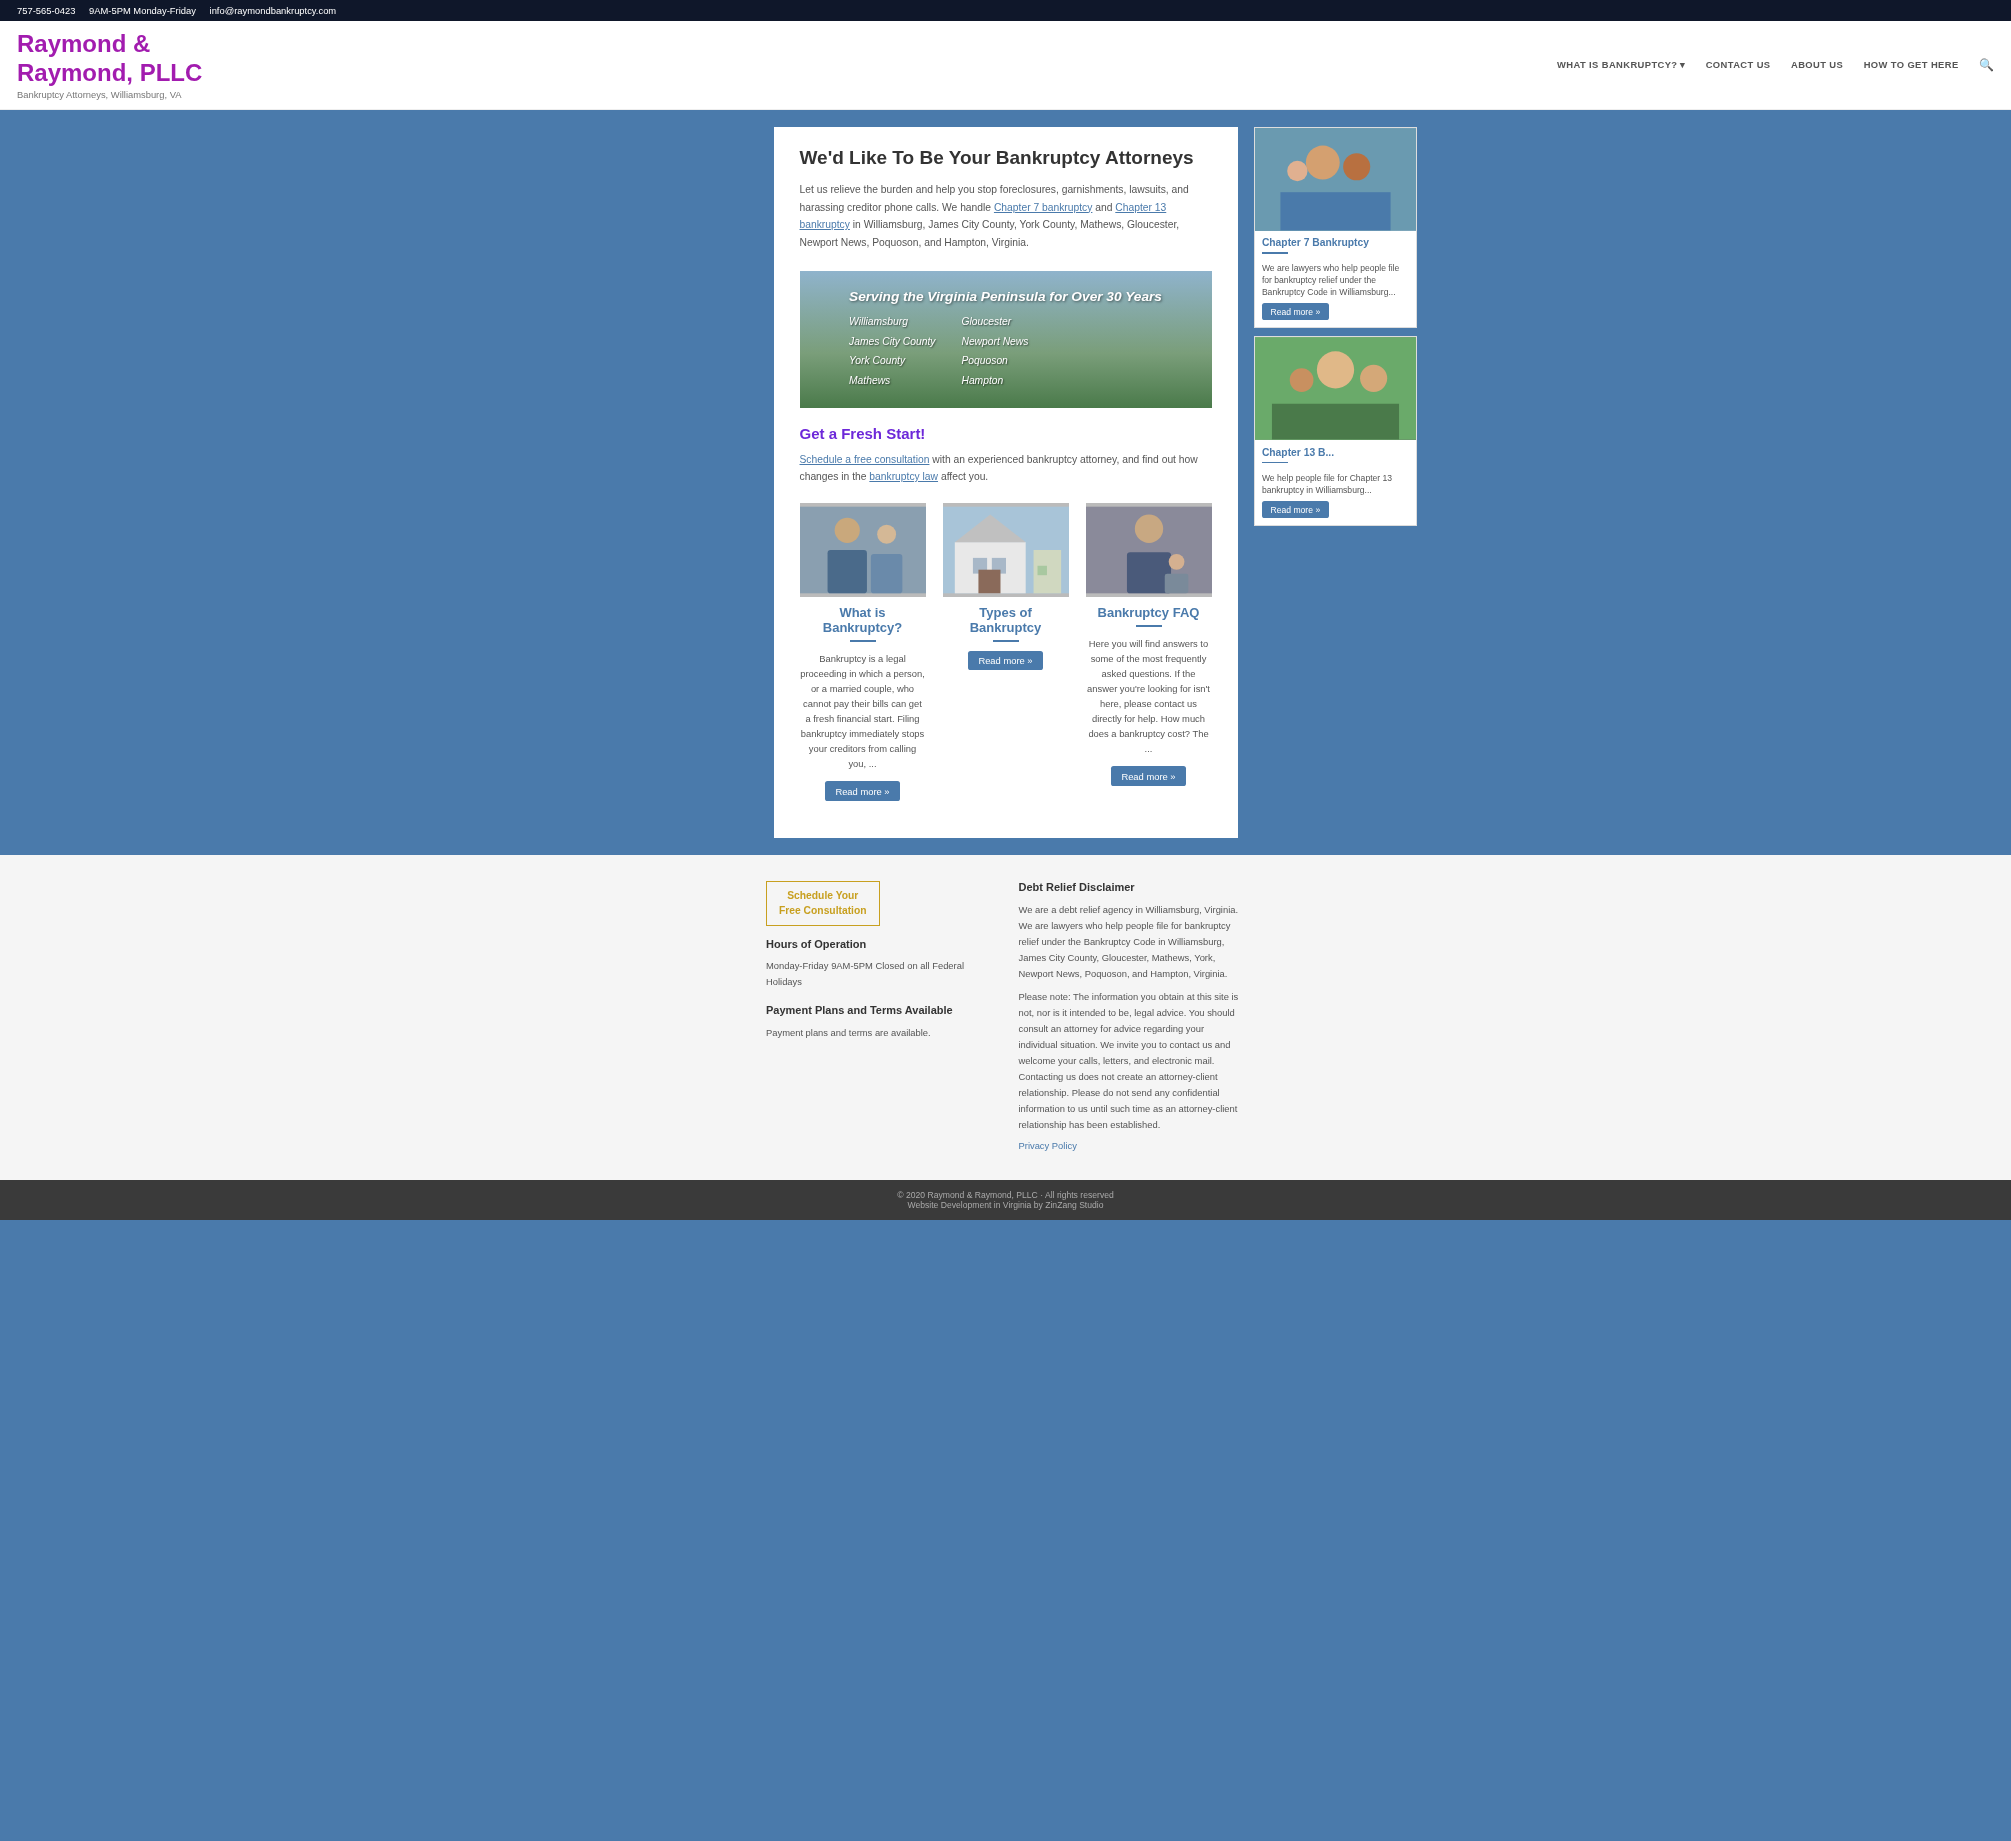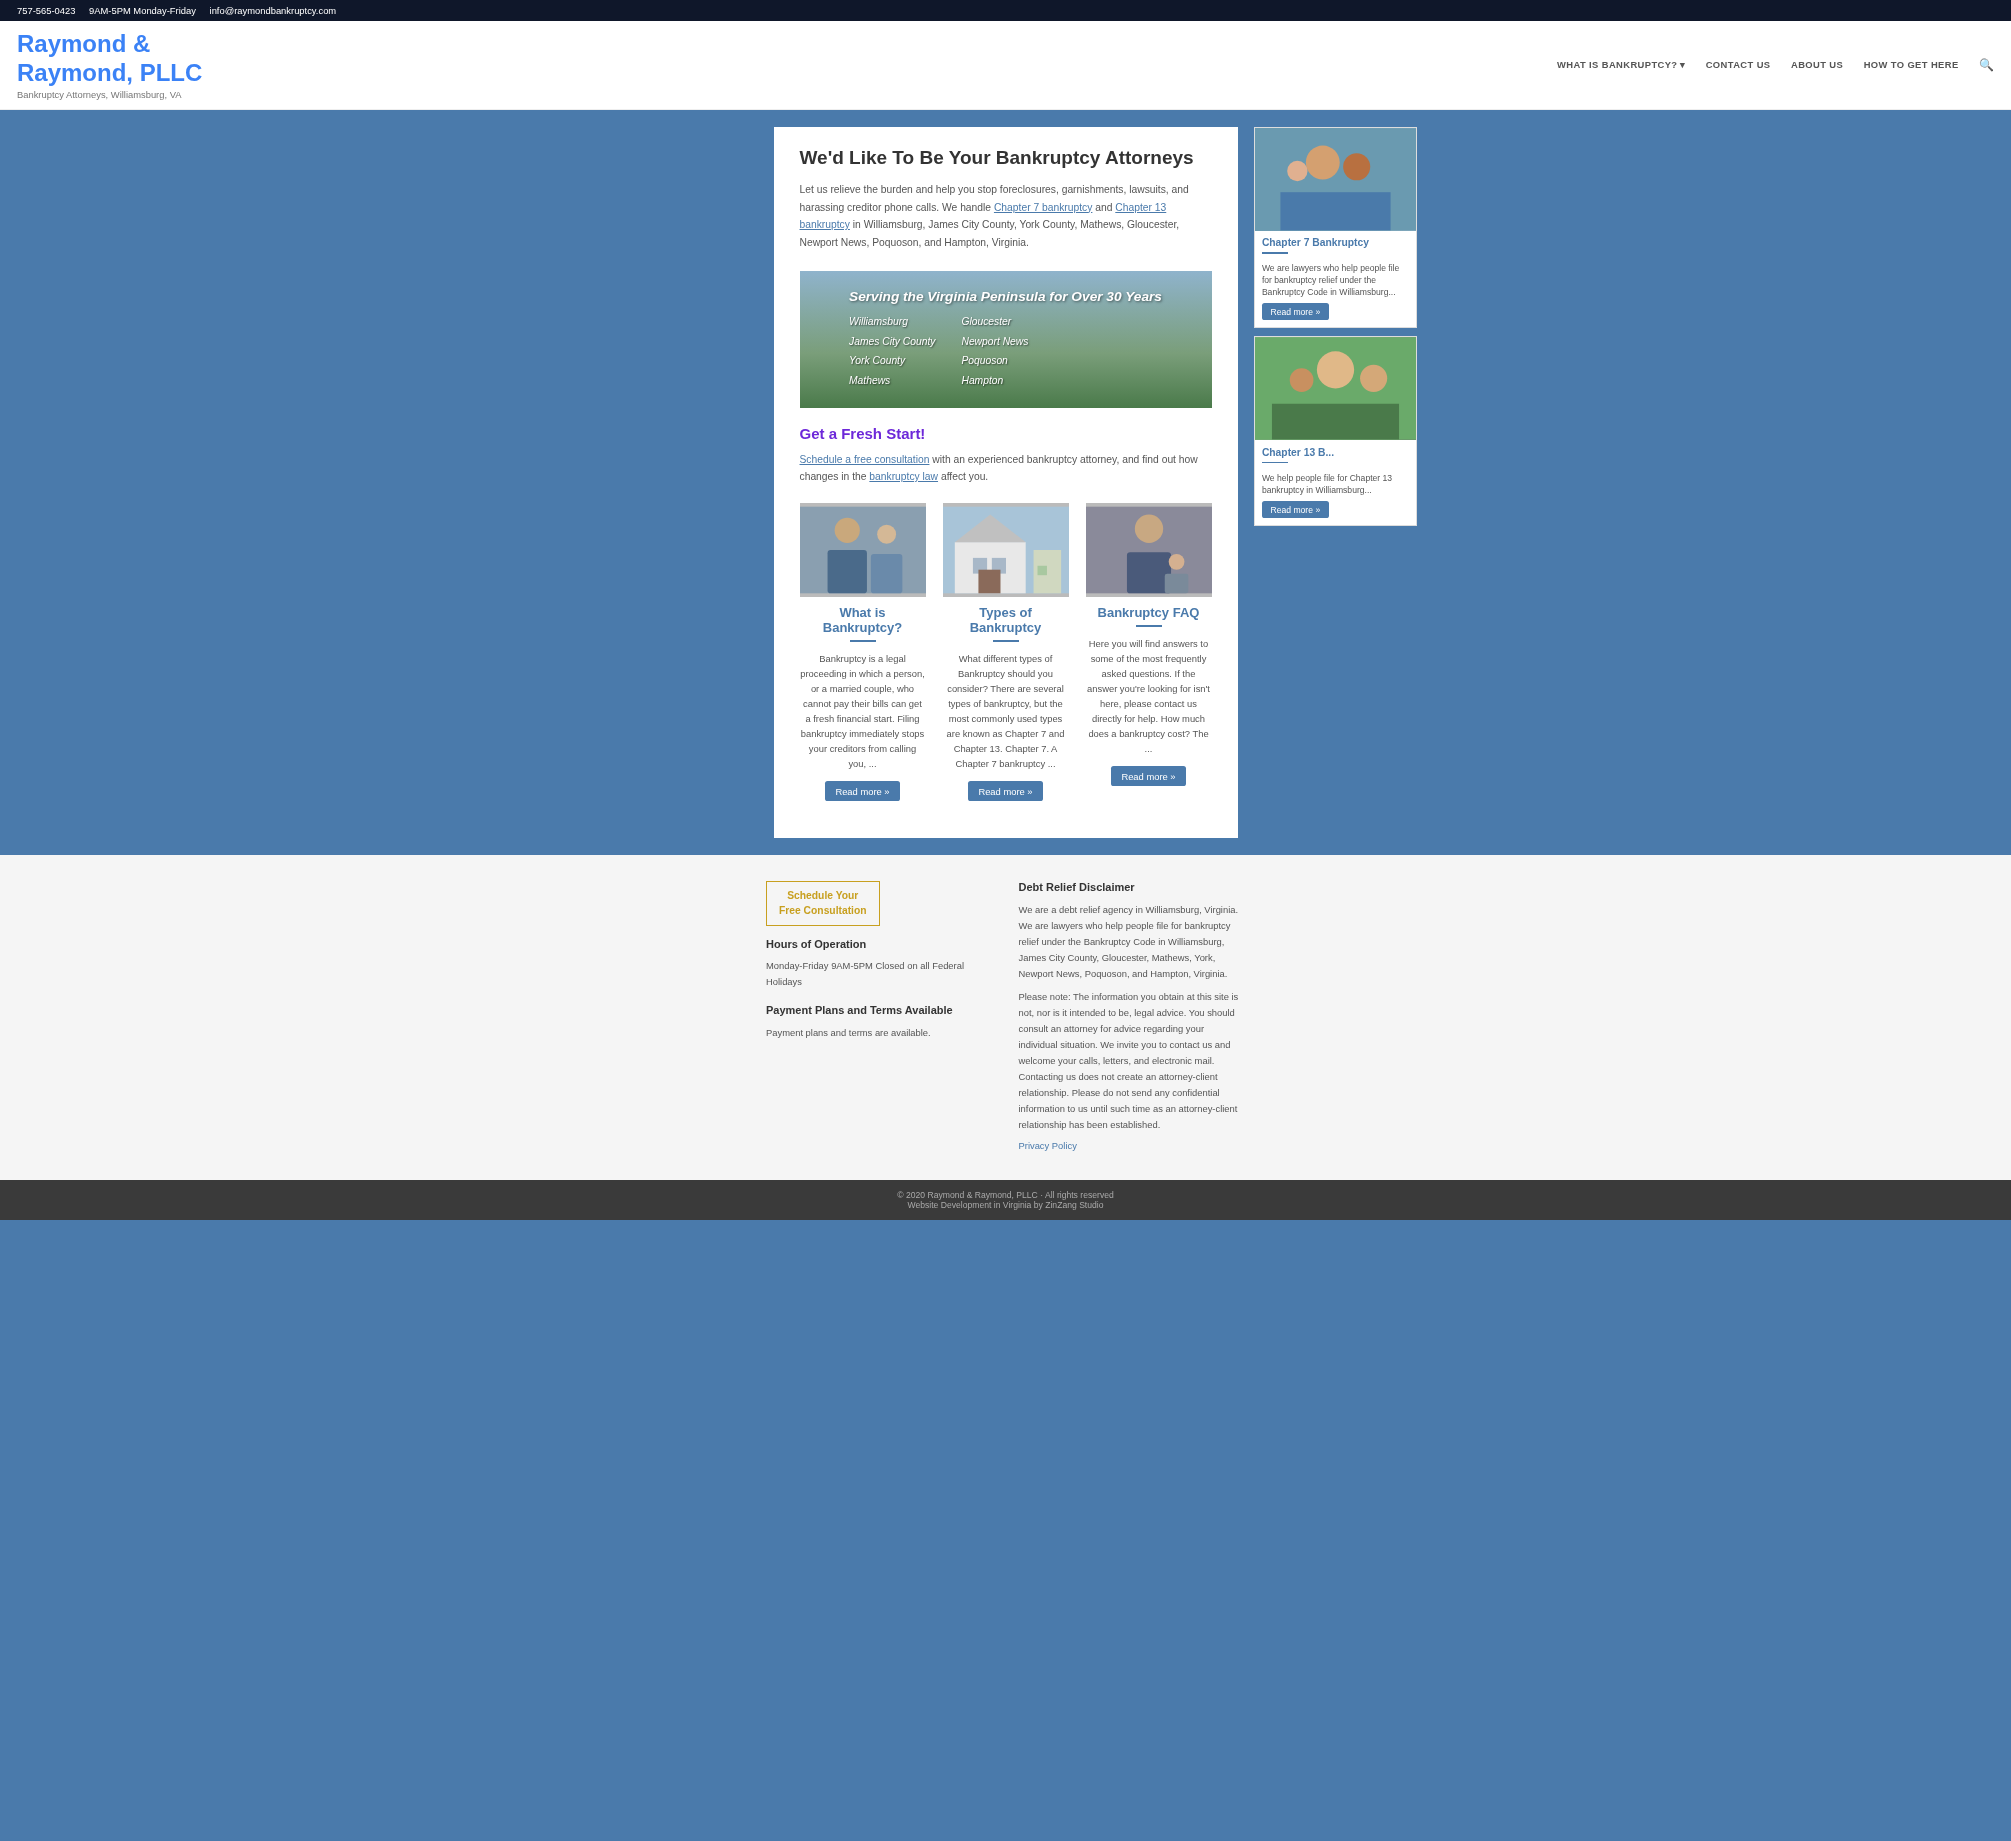--- a/index.html
+++ b/index.html
@@ -22,21 +22,21 @@
       padding: 8.6px 17px;
       display: flex;
       align-items: center;
       justify-content: space-between;
       border-bottom: 0.9px solid #eee;
     }
     .logo-area { }
     .logo-title {
       font-size: 24px;
       font-weight: bold;
-      color: #3b82f6;
+      color: #a21caf;
       line-height: 1.2;
     }
     .logo-subtitle {
       font-size: 9.4px;
       color: #777;
       margin-top: 1.7px;
     }
     .nav {
       display: flex;
       align-items: center;
@@ -402,21 +402,20 @@
             <polygon points="60,10 15,45 105,45" fill="#c0c0c0"></polygon>
             <rect x="38" y="65" width="18" height="20" fill="#a8b8c8"></rect>
             <rect x="62" y="65" width="18" height="20" fill="#a8b8c8"></rect>
             <rect x="45" y="80" width="28" height="30" fill="#8a6a5a"></rect>
             <rect x="115" y="55" width="35" height="55" fill="#d0d8c0"></rect>
             <rect x="120" y="75" width="12" height="12" fill="#a8c8a0"></rect>
           </svg>
         </div>
         <div class="card-title">Types of Bankruptcy</div>
         <div class="card-divider"></div>
-        <p class="card-text">What different types of Bankruptcy should you consider? There are several types of bankruptcy, but the most commonly used types are known as Chapter 7 and Chapter 13. Chapter 7. A Chapter 7 bankruptcy ...</p>
         <a class="card-btn">Read more »</a>
       </div>
 
       <div class="card">
         <div class="card-img-placeholder">
           <svg class="person-svg" viewBox="0 0 160 110">
             <rect width="160" height="110" fill="#8a8a9a"></rect>
             <circle cx="80" cy="28" r="18" fill="#c8a882"></circle>
             <rect x="52" y="58" width="56" height="52" rx="4" fill="#4a5a7a"></rect>
             <circle cx="115" cy="70" r="10" fill="#d4b090"></circle>

